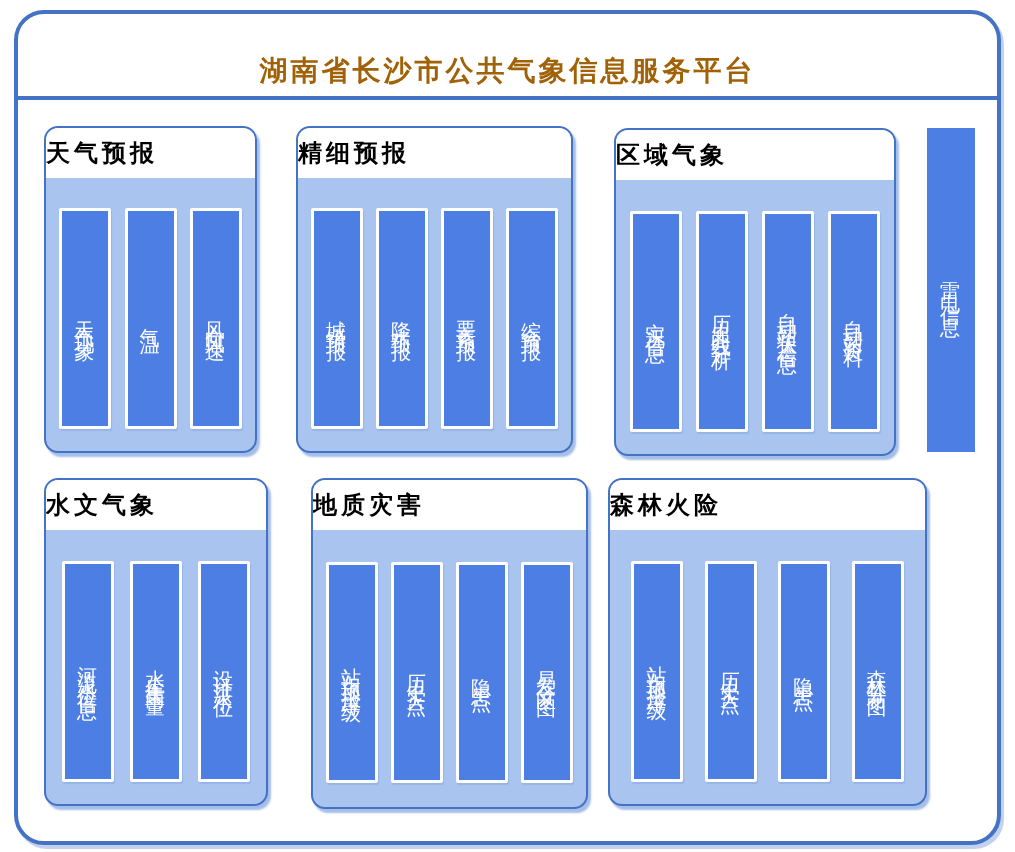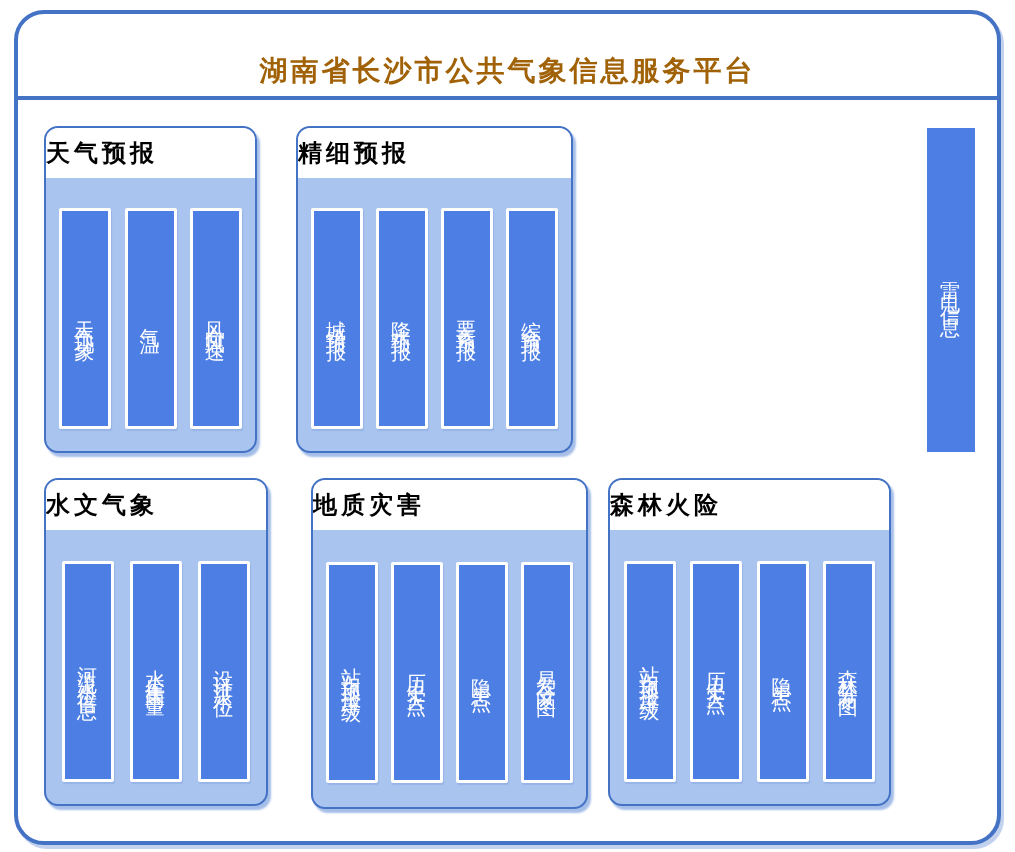--- a/index.html
+++ b/index.html
@@ -39,21 +39,21 @@
     border-radius: 14px;
     background: #A9C4EF;
     overflow: hidden;
     box-shadow: 3px 4px 2px rgba(160, 186, 231, 0.95);
   }
   .g1 { left: 26px;  top: 112px; width: 213px; height: 327px; }
   .g2 { left: 278px; top: 112px; width: 277px; height: 327px; }
   .g3 { left: 596px; top: 114px; width: 282px; height: 328px; }
   .g4 { left: 26px;  top: 464px; width: 224px; height: 328px; }
   .g5 { left: 278px; top: 464px; width: 277px; height: 331px; margin-left: 15px; }
-  .g6 { left: 590px; top: 464px; width: 283px; height: 328px; }
+  .g6 { left: 590px; top: 464px; width: 319px; height: 328px; }
   .group-header {
     height: 50px;
     background: #ffffff;
     display: flex;
     align-items: center;
     justify-content: flex-start;
   }
   .group-header span {
     font-size: 24px;
     font-weight: bold;
@@ -137,20 +137,39 @@
         </div>
       <div class="bar">
           <span class="vtext">要素预报</span>
         </div>
       <div class="bar">
           <span class="vtext">综合预报</span>
         </div>
     </div>
   </div>
 
+  <div class="group g3">
+    <div class="group-header">
+      <span>区域气象</span>
+    </div>
+    <div class="group-body">
+      <div class="bar">
+          <span class="vtext">实况信息</span>
+        </div>
+      <div class="bar">
+          <span class="vtext">历史曲线分析</span>
+        </div>
+      <div class="bar">
+          <span class="vtext">自动站状态信息</span>
+        </div>
+      <div class="bar">
+          <span class="vtext">自动站资料</span>
+        </div>
+    </div>
+  </div>
 
   <div class="group g4">
     <div class="group-header">
       <span>水文气象</span>
     </div>
     <div class="group-body">
       <div class="bar">
           <span class="vtext">河流水位信息</span>
         </div>
       <div class="bar">

